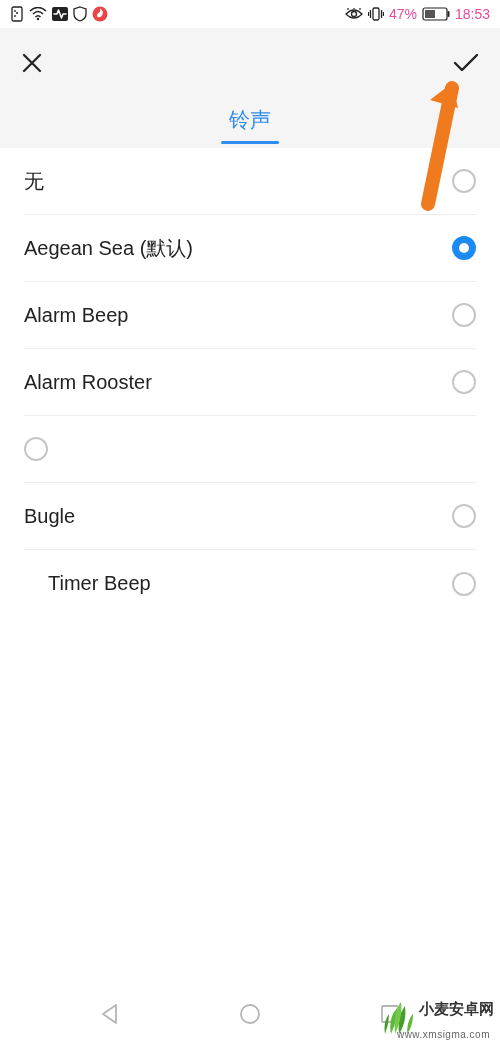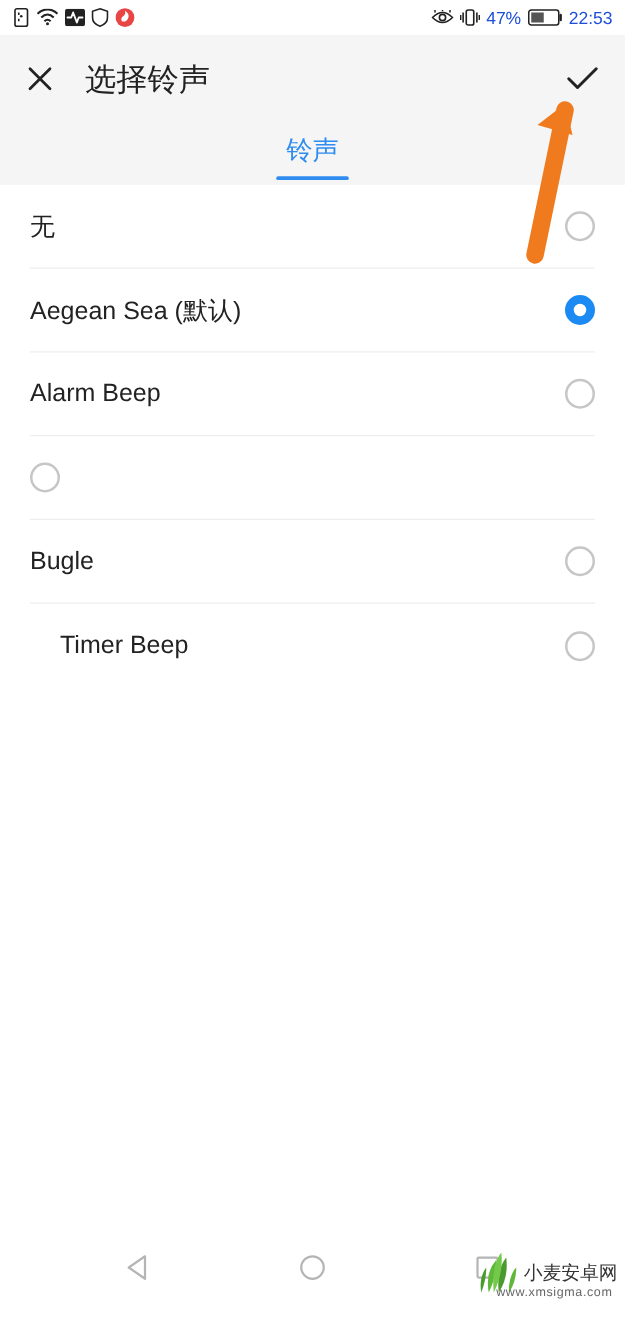--- a/index.html
+++ b/index.html
@@ -1,19 +1,19 @@
 <!DOCTYPE html>
 <html><head>
   <meta charset="utf-8">
   <style>
     * { margin: 0; padding: 0; box-sizing: border-box; }
     html, body { width: 500px; height: 1056px; font-family: -apple-system, "Helvetica Neue", Arial, sans-serif; background: #fff; overflow: hidden; position: relative; }
 
     
-    .status-bar { height: 28px; background: #fff; display: flex; justify-content: space-between; align-items: center; padding: 0 10px; font-size: 14px; color: #1d4ed8; }
+    .status-bar { height: 28px; background: #fff; display: flex; justify-content: space-between; align-items: center; padding: 0 10px; font-size: 14px; color: #ec4899; }
     .status-left, .status-right { display: flex; align-items: center; gap: 5px; }
     .status-left span, .status-right span { display: inline-flex; align-items: center; }
 
     
     .header-area { background: #f5f5f5; }
     .header { height: 70px; display: flex; align-items: center; padding: 0 18px; }
     .close-btn { width: 28px; height: 28px; display: flex; align-items: center; justify-content: center; }
     .header-title { font-size: 25px; color: #222; margin-left: 22px; font-weight: 400; }
     .confirm-btn { margin-left: auto; width: 32px; height: 32px; display: flex; align-items: center; justify-content: center; }
 
@@ -32,21 +32,21 @@
     .radio.selected { border-color: #1b8af3; border-width: 7px; }
 
     
     .arrow-anno { position: absolute; top: 78px; left: 410px; pointer-events: none; }
 
     
     .navbar { position: absolute; bottom: 14px; left: 0; right: 0; height: 56px; display: flex; justify-content: space-around; align-items: center; padding: 0 40px; }
     .nav-btn { width: 30px; height: 30px; display: flex; align-items: center; justify-content: center; }
 
     
-    .watermark { position: absolute; right: 6px; bottom: 20px; display: flex; align-items: center; gap: 4px; font-size: 15px; color: #333; font-weight: 400; }
+    .watermark { position: absolute; right: 6px; bottom: 20px; display: flex; gap: 4px; font-size: 15px; color: #333; font-weight: 700; }
     .watermark-sub { position: absolute; right: 10px; bottom: 16px; font-size: 10px; color: #666; letter-spacing: 0.5px; }
 
     .grass-icon { width: 36px; height: 36px; position: relative; }
   </style>
 </head>
 <body>
 
 <div class="status-bar">
   <div class="status-left">
     <span>
@@ -97,32 +97,31 @@
         </svg>
     </span>
     <span>47%</span>
     <span>
       <svg width="28" height="14" viewBox="0 0 28 14">
           <rect x="1" y="1" width="24" height="12" rx="2" fill="none" stroke="#222" stroke-width="1.2"></rect>
           <rect x="25.5" y="4" width="2" height="6" rx="1" fill="#222"></rect>
           <rect x="3" y="3" width="10" height="8" fill="#555"></rect>
         </svg>
     </span>
-    <span>22:53</span>
+    <span>18:53</span>
   </div>
 </div>
 
 <div class="header-area">
   <div class="header">
     <div class="close-btn">
       <svg width="24" height="24" viewBox="0 0 24 24">
           <path d="M4 4 L20 20 M20 4 L4 20" stroke="#222" stroke-width="2.2" stroke-linecap="round"></path>
         </svg>
     </div>
-    <div class="header-title">选择铃声</div>
     <div class="confirm-btn">
       <svg width="30" height="24" viewBox="0 0 30 24">
           <path d="M4 12 L11 19 L26 4" stroke="#222" stroke-width="2.4" fill="none" stroke-linecap="round" stroke-linejoin="round"></path>
         </svg>
     </div>
   </div>
   <div class="tabs">
     <div class="tab active">铃声</div>
   </div>
 </div>
@@ -131,20 +130,24 @@
     <div class="row">
       <div class="row-label">无</div>
       <div class="radio"></div>
     </div>
     <div class="row">
       <div class="row-label">Aegean Sea (默认)</div>
       <div class="radio selected"></div>
     </div>
     <div class="row">
       <div class="row-label">Alarm Beep</div>
+      <div class="radio"></div>
+    </div>
+    <div class="row">
+      <div class="row-label">Alarm Rooster</div>
       <div class="radio"></div>
     </div>
     <div class="row">
       <div class="radio"></div>
     </div>
     <div class="row">
       <div class="row-label">Bugle</div>
       <div class="radio"></div>
     </div>
     <div class="row">

